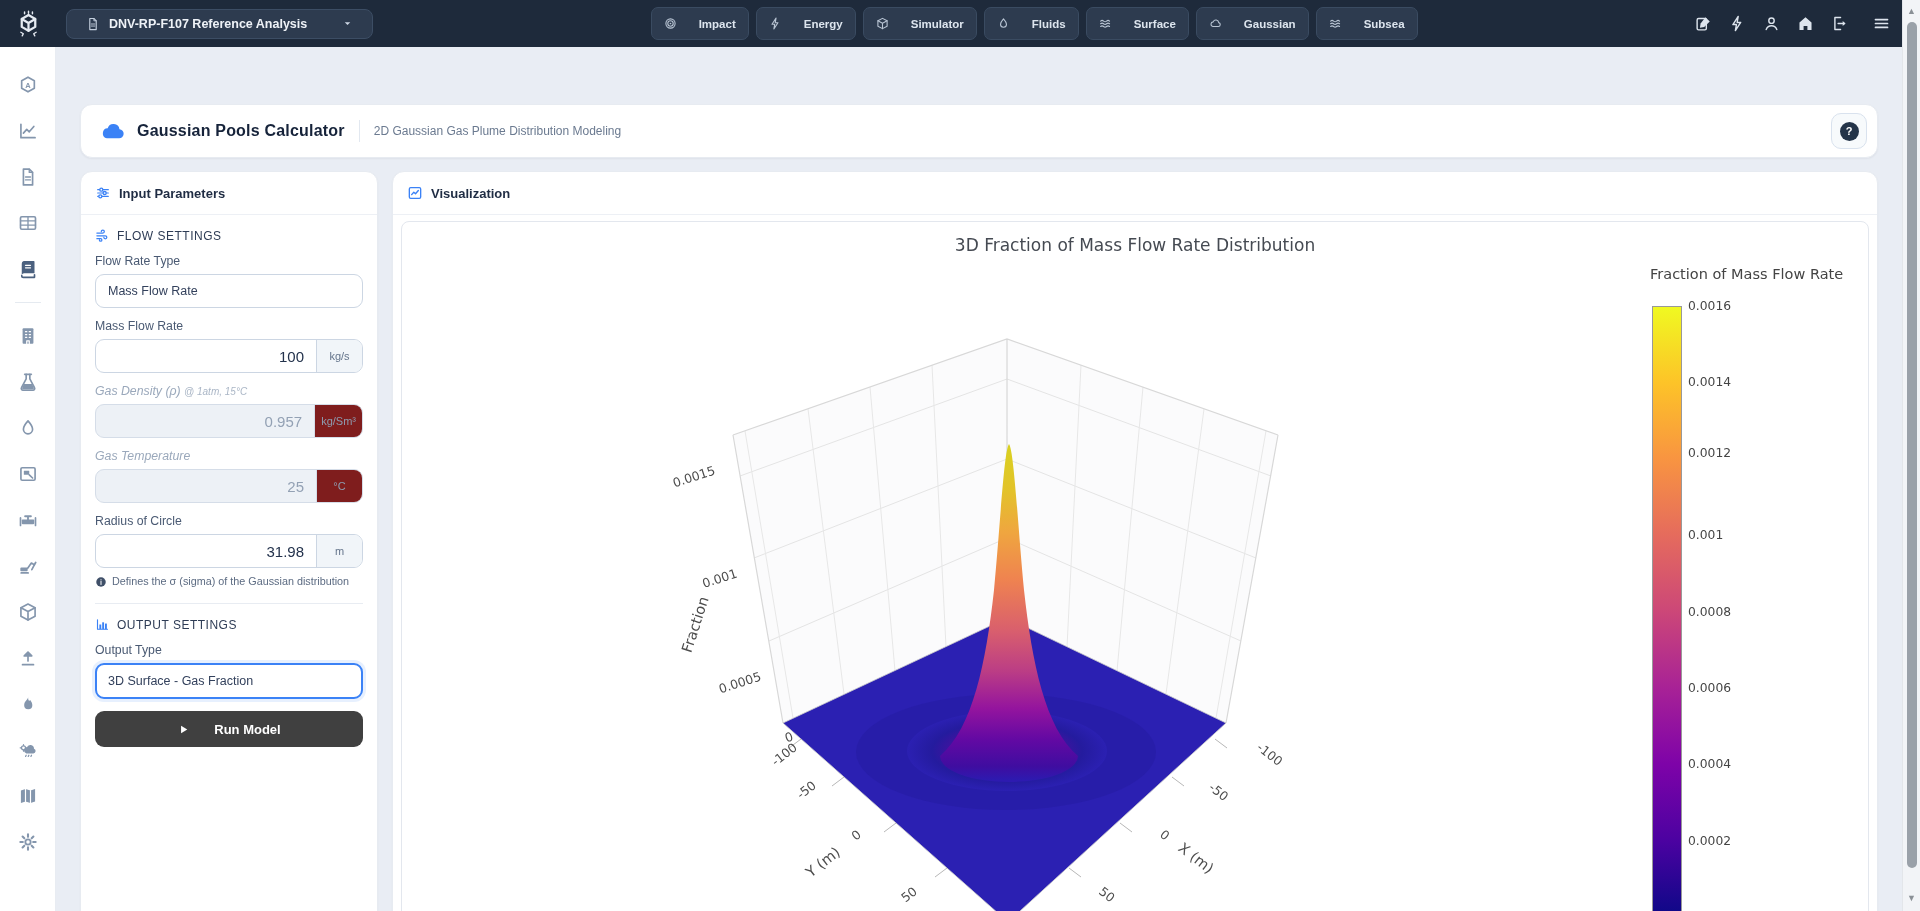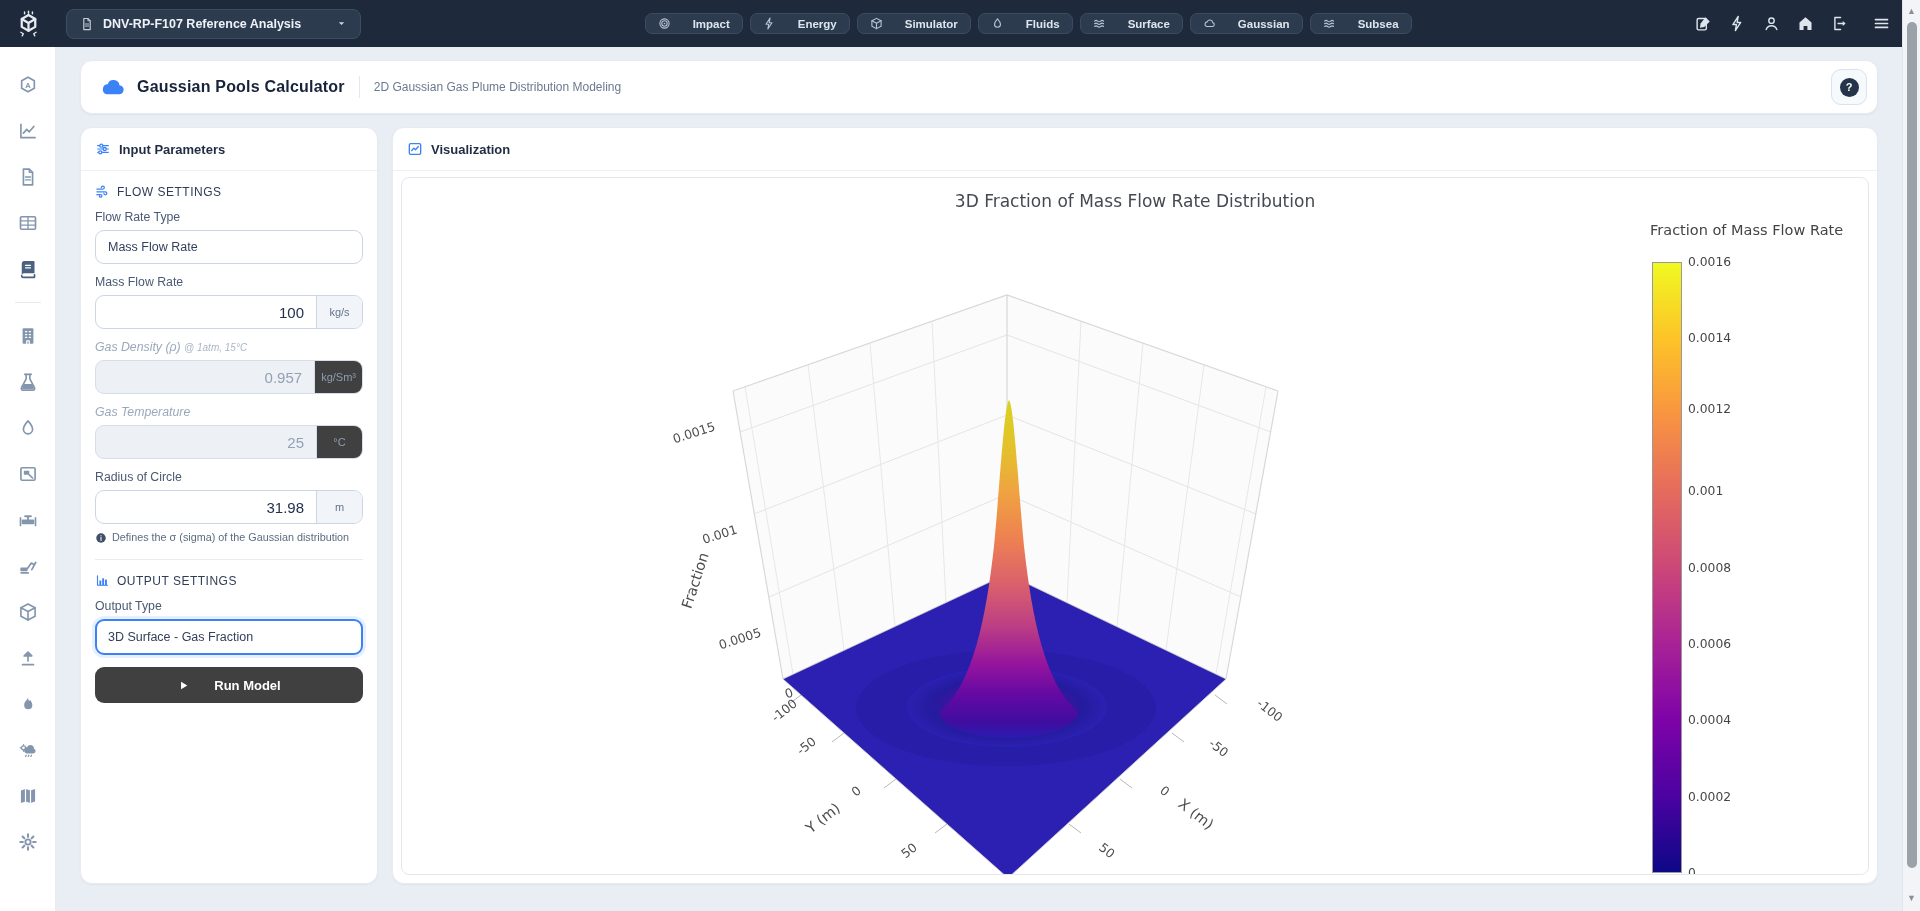--- a/index.html
+++ b/index.html
@@ -3,42 +3,42 @@
 <meta charset="utf-8">
 <style>
   * { box-sizing: border-box; margin: 0; padding: 0; }
   html,body { width:1920px; height:911px; overflow:hidden; font-family:"Liberation Sans",sans-serif; background:#e9edf4; }
 
   
   .topbar { height:47px; background:#1e2a3b; display:flex; align-items:center; position:relative; z-index:5; }
   .logo { width:56px; display:flex; justify-content:center; align-items:center; color:#e6ebf2; }
   .logo .icon { width:27px; height:27px; }
   .project-pill { height:30px; background:#2d3b4f; border:1px solid #3c4d64; border-radius:8px; color:#eef2f7;
-    font-size:12.5px; font-weight:bold; display:flex; gap:9px; padding:0 13px; margin-left:10px; align-items:center; cursor:pointer; }
+    font-size:12.5px; font-weight:bold; display:flex; gap:9px; padding:0 19px; margin-left:10px; align-items:center; cursor:pointer; }
   .project-pill .icon { width:14px; height:14px; color:#c3cedd; }
   .project-pill .chev { width:11px; height:11px; margin-left:26px; color:#cdd7e4; }
   .nav { flex:1; display:flex; justify-content:center; gap:7px; }
-  .nav-pill { height:21px; padding:8px 12px; background:#2d3b4f; border:1px solid #3a4b61; border-radius:7px;
+  .nav-pill { height:33px; padding:8px 12px; background:#2d3b4f; border:1px solid #3a4b61; border-radius:7px;
     color:#dde5ee; font-size:11.5px; font-weight:bold; display:inline-flex; align-items:center; gap:22px; cursor:pointer; }
   .nav-pill .icon { width:13px; height:13px; color:#b9c5d4; }
   .actions { display:flex; gap:17px; margin-right:30px; align-items:center; color:#dde4ed; }
   .actions .abtn { background:none; border:none; color:#dde4ed; cursor:pointer; display:flex; }
   .actions .icon { width:17px; height:17px; }
   .actions .abtn:last-child { margin-left:8px; }
 
   
   .shell { display:flex; height:864px; width:1902px; }
   .sidebar { width:56px; background:#ffffff; border-right:1px solid #e8ecf2; display:flex; flex-direction:column; align-items:center; padding-top:20px; }
   .sb-item { width:36px; height:36px; margin-bottom:10px; display:flex; align-items:center; justify-content:center;
     background:none; border:none; color:#8496ad; cursor:pointer; border-radius:8px; }
   .sb-item.active { color:#4b617f; }
   .sb-item .icon { width:20px; height:20px; }
   .sb-divider { width:26px; height:1px; background:#e5eaf0; margin:5px 0 15px; }
 
-  .main { flex:1; padding:13px 24px 0 24px; }
+  .main { flex:1; padding:13px 24px 0 24px;margin-top:44px; }
 
   
   .header-card { height:54px; background:#fff; border:1px solid #e7ebf1; border-radius:12px; display:flex; align-items:center;
     padding:0 10px 0 18px; box-shadow:0 1px 2px rgba(15,23,42,.05); }
   .header-card .cloud { width:27px; height:27px; color:#3b82f6; margin-right:11px; }
   .app-title { font-size:16px; font-weight:bold; color:#16233a; letter-spacing:.2px; }
   .vdiv { width:1px; height:22px; background:#e2e8f0; margin:0 14px; }
   .app-sub { font-size:12px; color:#6b7a90; }
   .help-btn { margin-left:auto; width:36px; height:36px; border-radius:10px; border:1px solid #d9e2ee; background:#f7fafc;
     display:flex; align-items:center; justify-content:center; cursor:pointer; }
@@ -61,21 +61,21 @@
   .f-label .cond { font-size:10px; color:#aab6c6; }
   .select { height:34px; border:1px solid #ccd6e3; border-radius:9px; display:flex; align-items:center; padding:0 12px;
     font-size:12.5px; color:#33415c; background:#fff; cursor:pointer; }
   .select.focused { border:2px solid #3b82f6; padding:16px 11px; box-shadow:0 0 0 3px rgba(59,130,246,.12); }
   .input-group { display:flex; height:34px; border:1px solid #ccd6e3; border-radius:9px; overflow:hidden; background:#fff; }
   .input-group .val { flex:1; display:flex; align-items:center; justify-content:flex-end; padding:0 12px; font-size:15px; color:#23324c; }
   .input-group .unit { min-width:46px; padding:0 6px; background:#f1f5f9; border-left:1px solid #ccd6e3; display:flex;
     align-items:center; justify-content:center; font-size:11px; color:#64748b; }
   .input-group.disabled { background:#edf1f6; border-color:#d5dde8; }
   .input-group.disabled .val { color:#93a1b4; }
-  .input-group.disabled .unit { background:#404040; color:#8e9cb0; border-color:#d5dde8; }
+  .input-group.disabled .unit { background:#7f1d1d; color:#8e9cb0; border-color:#d5dde8; }
   .note { display:flex; gap:5px; align-items:flex-start; font-size:10.8px; color:#5c6b82; margin-top:7px; line-height:1.25; }
   .note .icon { width:12px; height:12px; flex:0 0 12px; color:#3f4f68; margin-top:1px; }
   .hr { height:1px; background:#e8ecf2; margin:15px 0 13px; }
   .run-btn { margin-top:12px; width:100%; height:36px; background:#404040; border:none; border-radius:9px; color:#fff;
     font-weight:bold; font-size:13px; display:flex; align-items:center; justify-content:center; gap:24px; cursor:pointer; }
   .run-btn .icon { width:13px; height:13px; }
 
   
   .viz-panel { flex:1; display:flex; flex-direction:column; }
   .viz-body { padding:6px 8px 8px; flex:1; }

